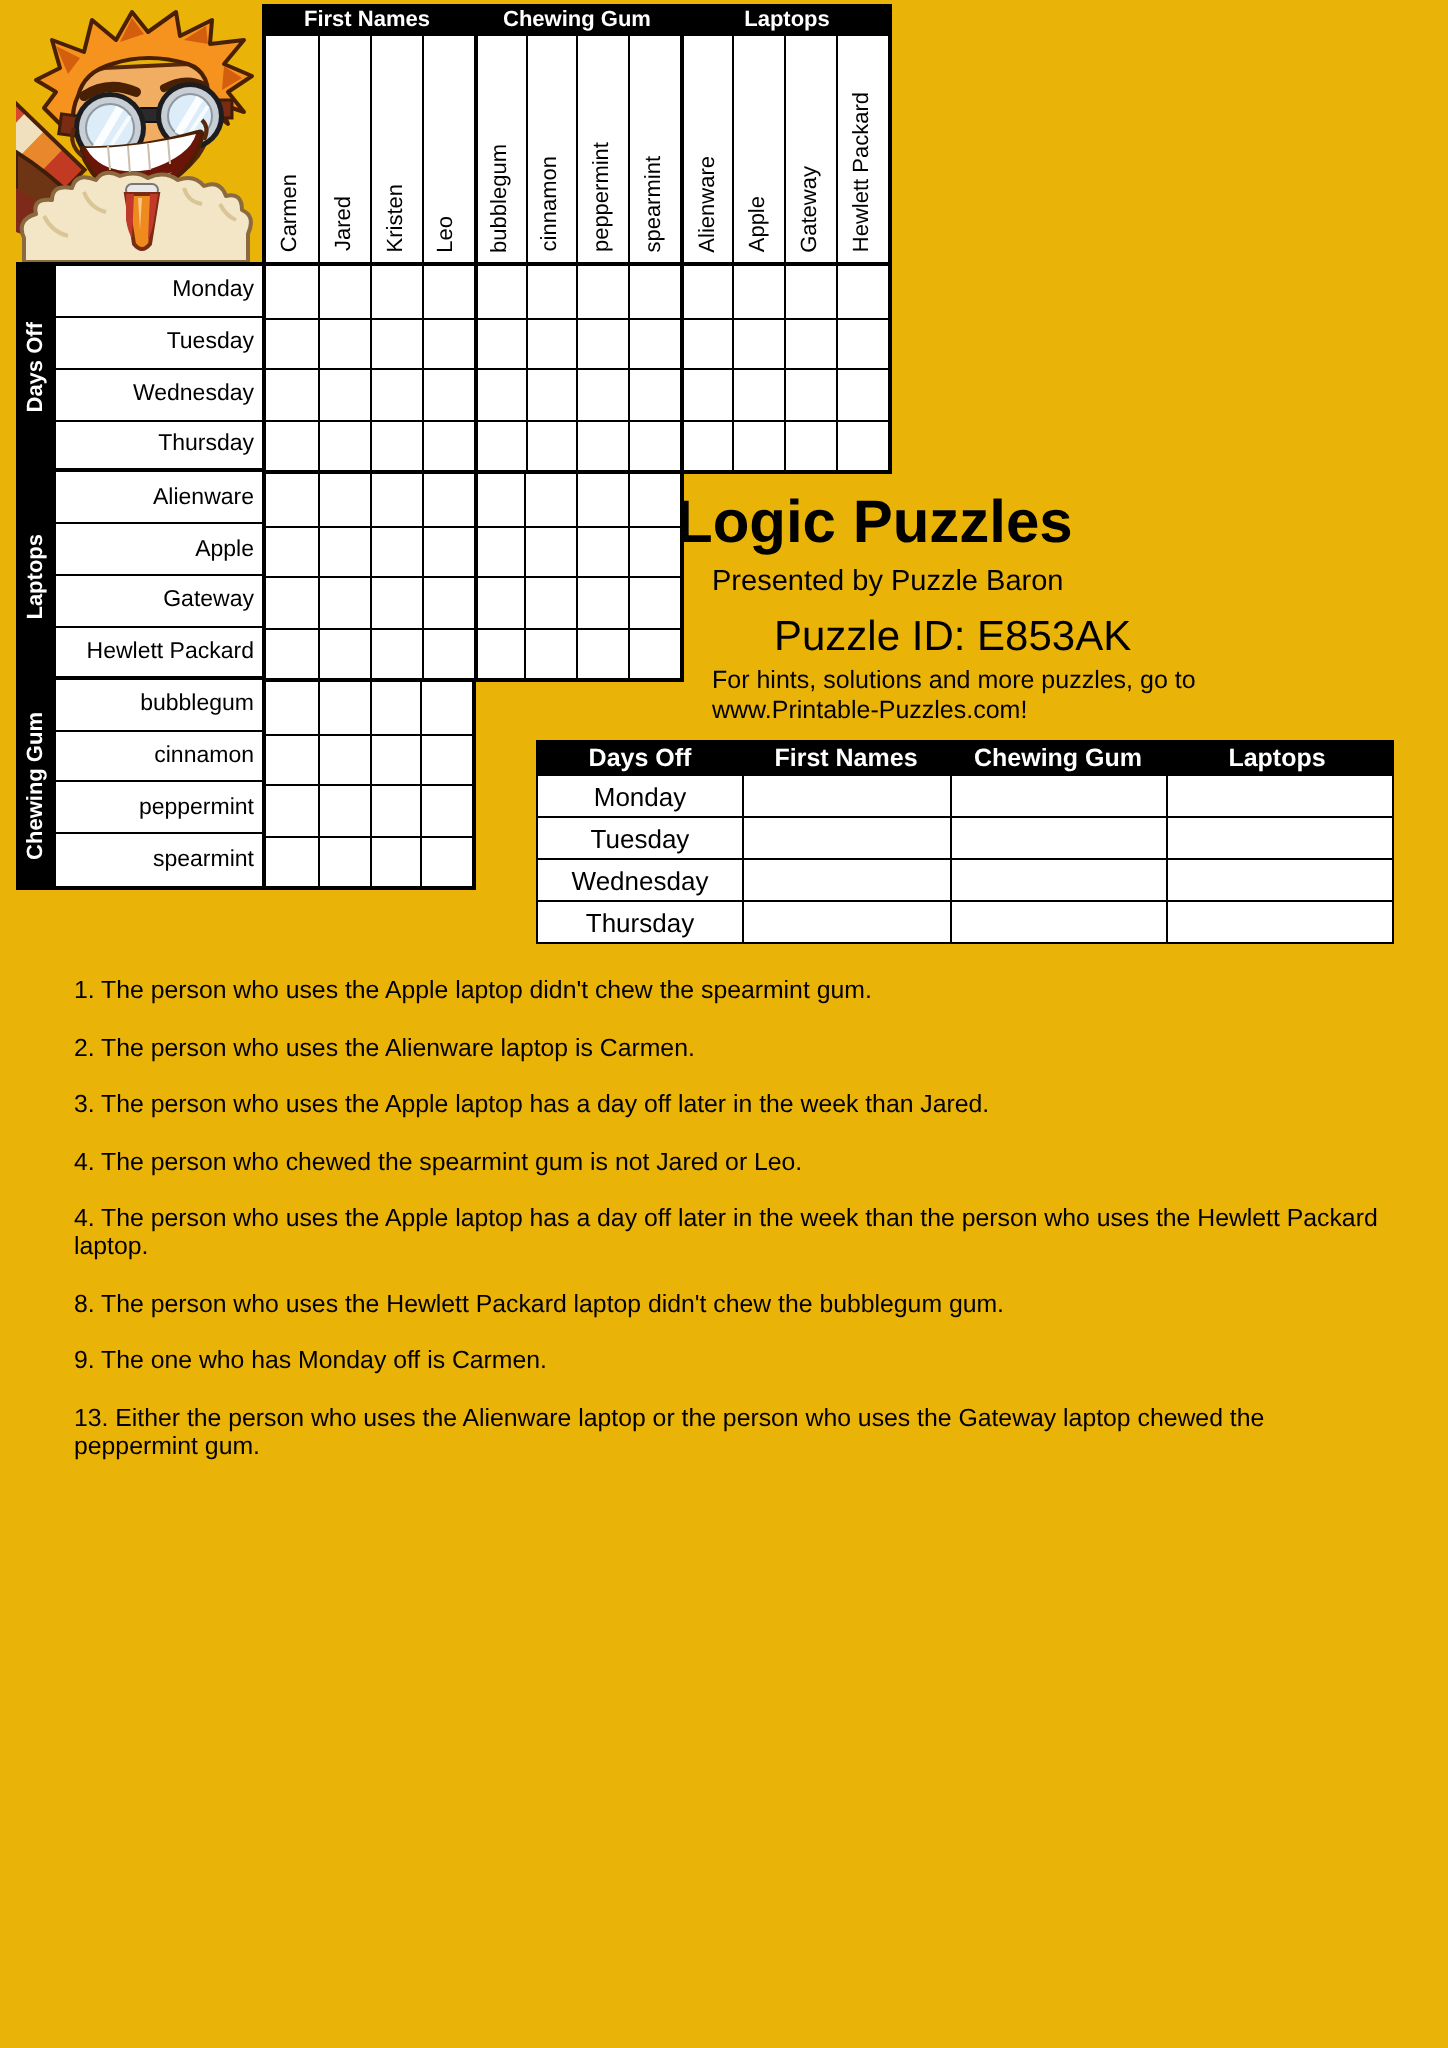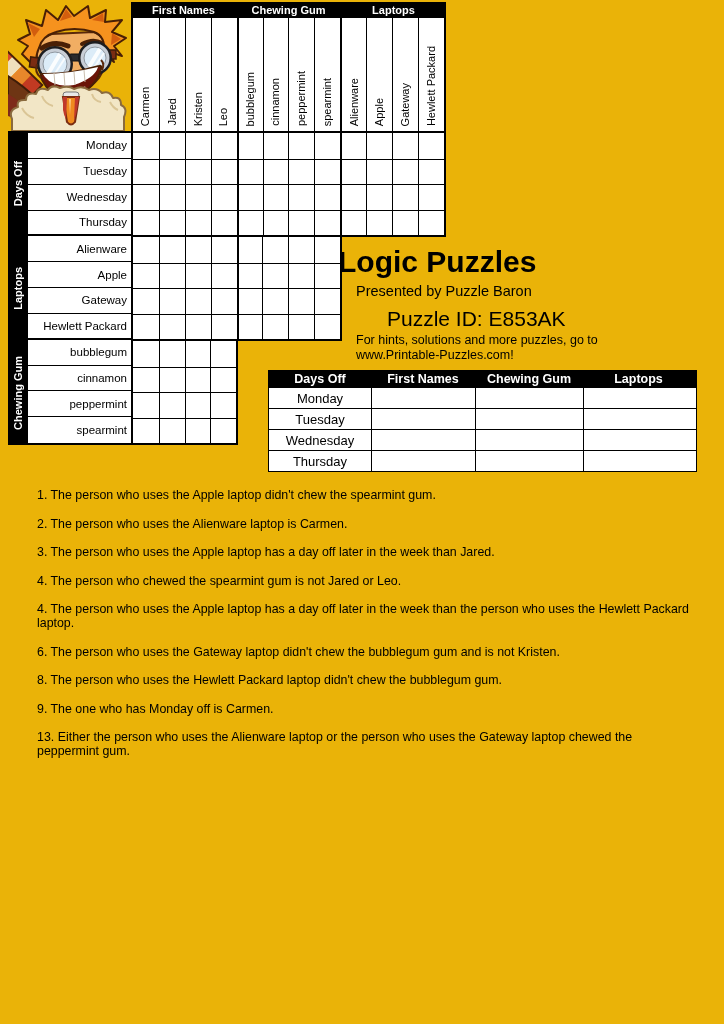--- a/index.html
+++ b/index.html
@@ -387,19 +387,18 @@
         </div>
       </div>
   </div>
 
   <div class="clues">
       <p class="clue">1. The person who uses the Apple laptop didn't chew the spearmint gum.</p>
       <p class="clue">2. The person who uses the Alienware laptop is Carmen.</p>
       <p class="clue">3. The person who uses the Apple laptop has a day off later in the week than Jared.</p>
       <p class="clue">4. The person who chewed the spearmint gum is not Jared or Leo.</p>
       <p class="clue">4. The person who uses the Apple laptop has a day off later in the week than the person who uses the Hewlett Packard laptop.</p>
-      <p class="clue">6. The person who uses the Gateway laptop didn't chew the bubblegum gum and is not Kristen.</p>
       <p class="clue">8. The person who uses the Hewlett Packard laptop didn't chew the bubblegum gum.</p>
       <p class="clue">9. The one who has Monday off is Carmen.</p>
       <p class="clue">13. Either the person who uses the Alienware laptop or the person who uses the Gateway laptop chewed the peppermint gum.</p>
     </div>
 
 </div>
 
 </body></html>

